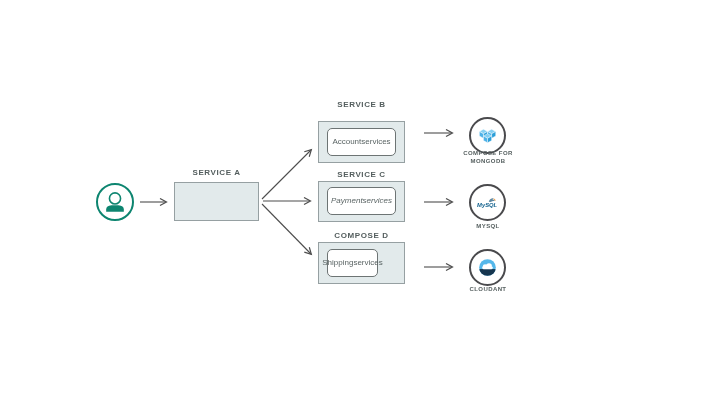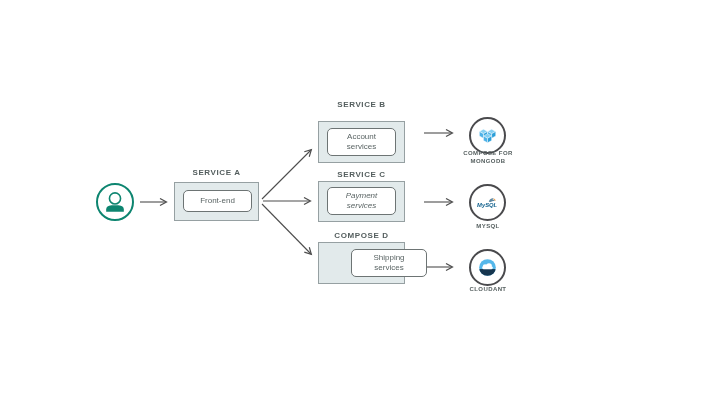--- a/index.html
+++ b/index.html
@@ -12,21 +12,21 @@
     position:absolute; font-size:8px; font-weight:bold; color:#545e5e;
     letter-spacing:0.6px; text-align:center; white-space:nowrap;
   }
   .svc-box {
     position:absolute; background:#e2eaeb; border:1px solid #96a0a2;
     box-sizing:border-box;
   }
   .inner-box {
     position:absolute; background:#ffffff; border:1.4px solid #6d7474;
     border-radius:5px; box-sizing:border-box;
-    display:flex; flex-direction:column; align-items:center; justify-content:center;
+    display:flex; align-items:center; justify-content:center;
     font-size:8px; line-height:10px; color:#5a6464; 
   }
   .user-circle {
     position:absolute; left:96px; top:183px; width:38px; height:38px;
     border:2.5px solid #0d8570; border-radius:50%; background:#ffffff;
     box-sizing:border-box; display:flex; align-items:center; justify-content:center;
   }
   .db-circle {
     position:absolute; width:37px; height:37px; border:2.5px solid #4a4a4d;
     border-radius:50%; background:#ffffff; box-sizing:border-box;
@@ -61,41 +61,38 @@
 
   <div class="user-circle">
     <svg width="30" height="30" viewBox="0 0 34 34">
       <circle cx="17" cy="13" r="6.3" fill="none" stroke="#0d8570" stroke-width="1.8"></circle>
       <path d="M7,28 L7,25.5 Q7,21.5 13,20.8 L21,20.8 Q27,21.5 27,25.5 L27,28 Z" fill="#0d8570"></path>
     </svg>
   </div>
 
   <div class="svc-label" style="left:174px; top:168px; width:85px;">SERVICE A</div>
   <div class="svc-box" style="left:174px; top:182px; width:85px; height:39px;"></div>
-  <div class="inner-box" style="left:183px; top:190px; width:69px; height:22px;">
-    <span>Front-end</span>
-  </div>
 
   <div class="svc-label" style="left:318px; top:100px; width:87px;">SERVICE B</div>
   <div class="svc-box" style="left:318px; top:121px; width:87px; height:42px;"></div>
   <div class="inner-box" style="left:327px; top:128px; width:69px; height:28px;">
     <span>Account</span>
     <span>services</span>
   </div>
 
   <div class="svc-label" style="left:318px; top:170px; width:87px;">SERVICE C</div>
   <div class="svc-box" style="left:318px; top:181px; width:87px; height:41px;"></div>
   <div class="inner-box" style="left:327px; top:187px; width:69px; height:28px;font-style:italic;">
     <span>Payment</span>
     <span>services</span>
   </div>
 
   <div class="svc-label" style="left:318px; top:231px; width:87px;">COMPOSE D</div>
   <div class="svc-box" style="left:318px; top:242px; width:87px; height:42px;"></div>
-  <div class="inner-box" style="left:327px; top:249px; width:76px; height:28px;margin-left:24px;">
+  <div class="inner-box" style="left:327px; top:249px; width:51px; height:28px;">
     <span>Shipping</span>
     <span>services</span>
   </div>
 
   <div class="db-circle" style="left:469px; top:117px;">
     <svg width="20" height="16" viewBox="0 0 22 17">
       <g stroke="#ffffff" stroke-width="0.5" stroke-linejoin="round">
         <path d="M6,1 L10.5,3.5 L6,6 L1.5,3.5 Z" fill="#85cff2"></path>
         <path d="M1.5,3.5 L1.5,8.5 L6,11 L6,6 Z" fill="#4db2e8"></path>
         <path d="M10.5,3.5 L10.5,8.5 L6,11 L6,6 Z" fill="#2b9fd9"></path>

